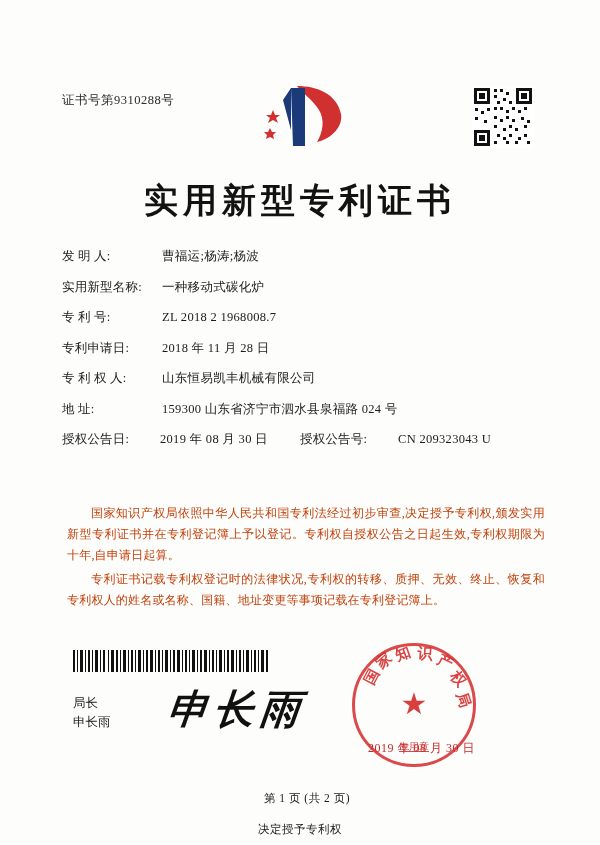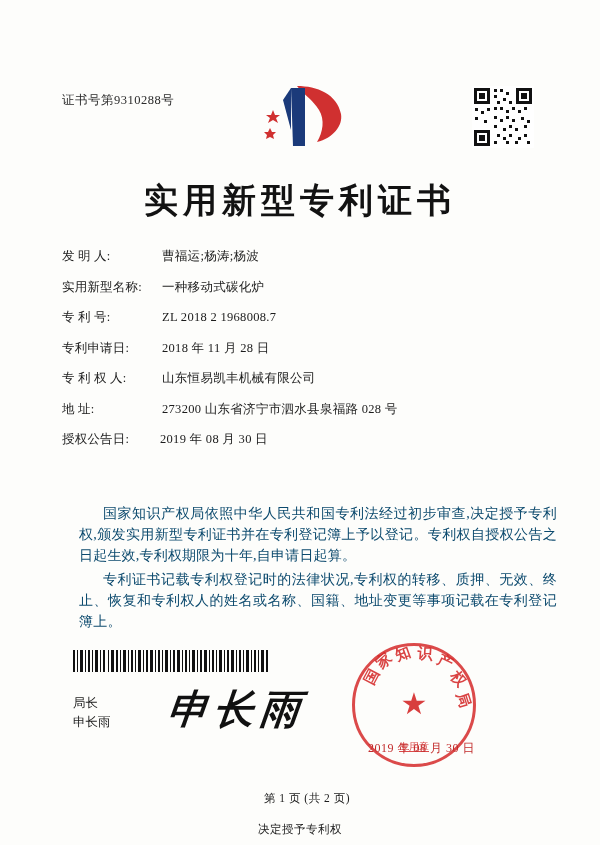--- a/index.html
+++ b/index.html
@@ -83,26 +83,26 @@
     letter-spacing: 0.3px;
     white-space: nowrap;
   }
   .frow.dual { margin-bottom: 13px; }
   .dual .seg1 { width: 238px; flex: 0 0 238px; display: flex; }
   .dual .seg2 { flex: 1 1 auto; display: flex; }
   .dual .seg1 .flabel, .dual .seg2 .flabel { width: 98px; flex-basis: 98px; }
   
   .paras {
     position: absolute;
-    left: 79px;
+    left: 67px;
     top: 503px;
     width: 478px;
-    font-size: 14px;
+    font-size: 12px;
     line-height: 21px;
-    color: #0c4a6e;
+    color: #c2410c;
     text-align: justify;
   }
   .paras p {
     margin: 0 0 3px 0;
     text-indent: 24px;
     letter-spacing: 0.2px;
   }
   
   .barcode {
     position: absolute;
@@ -306,26 +306,30 @@
     <div class="frow">
       <div class="flabel">专利申请日:</div>
       <div class="fvalue">2018 年 11 月 28 日</div>
     </div>
     <div class="frow">
       <div class="flabel">专 利 权 人:</div>
       <div class="fvalue">山东恒易凯丰机械有限公司</div>
     </div>
     <div class="frow">
       <div class="flabel">地 址:</div>
-      <div class="fvalue">273200 山东省济宁市泗水县泉福路 028 号</div>
+      <div class="fvalue">159300 山东省济宁市泗水县泉福路 024 号</div>
     </div>
     <div class="frow dual">
       <div class="seg1">
         <div class="flabel">授权公告日:</div>
         <div class="fvalue">2019 年 08 月 30 日</div>
+      </div>
+      <div class="seg2">
+        <div class="flabel">授权公告号:</div>
+        <div class="fvalue">CN 209323043 U</div>
       </div>
     </div>
   </div>
 
   <div class="paras">
     <p>国家知识产权局依照中华人民共和国专利法经过初步审查,决定授予专利权,颁发实用新型专利证书并在专利登记簿上予以登记。专利权自授权公告之日起生效,专利权期限为十年,自申请日起算。</p>
     <p>专利证书记载专利权登记时的法律状况,专利权的转移、质押、无效、终止、恢复和专利权人的姓名或名称、国籍、地址变更等事项记载在专利登记簿上。</p>
   </div>
 
   <div class="barcode">

